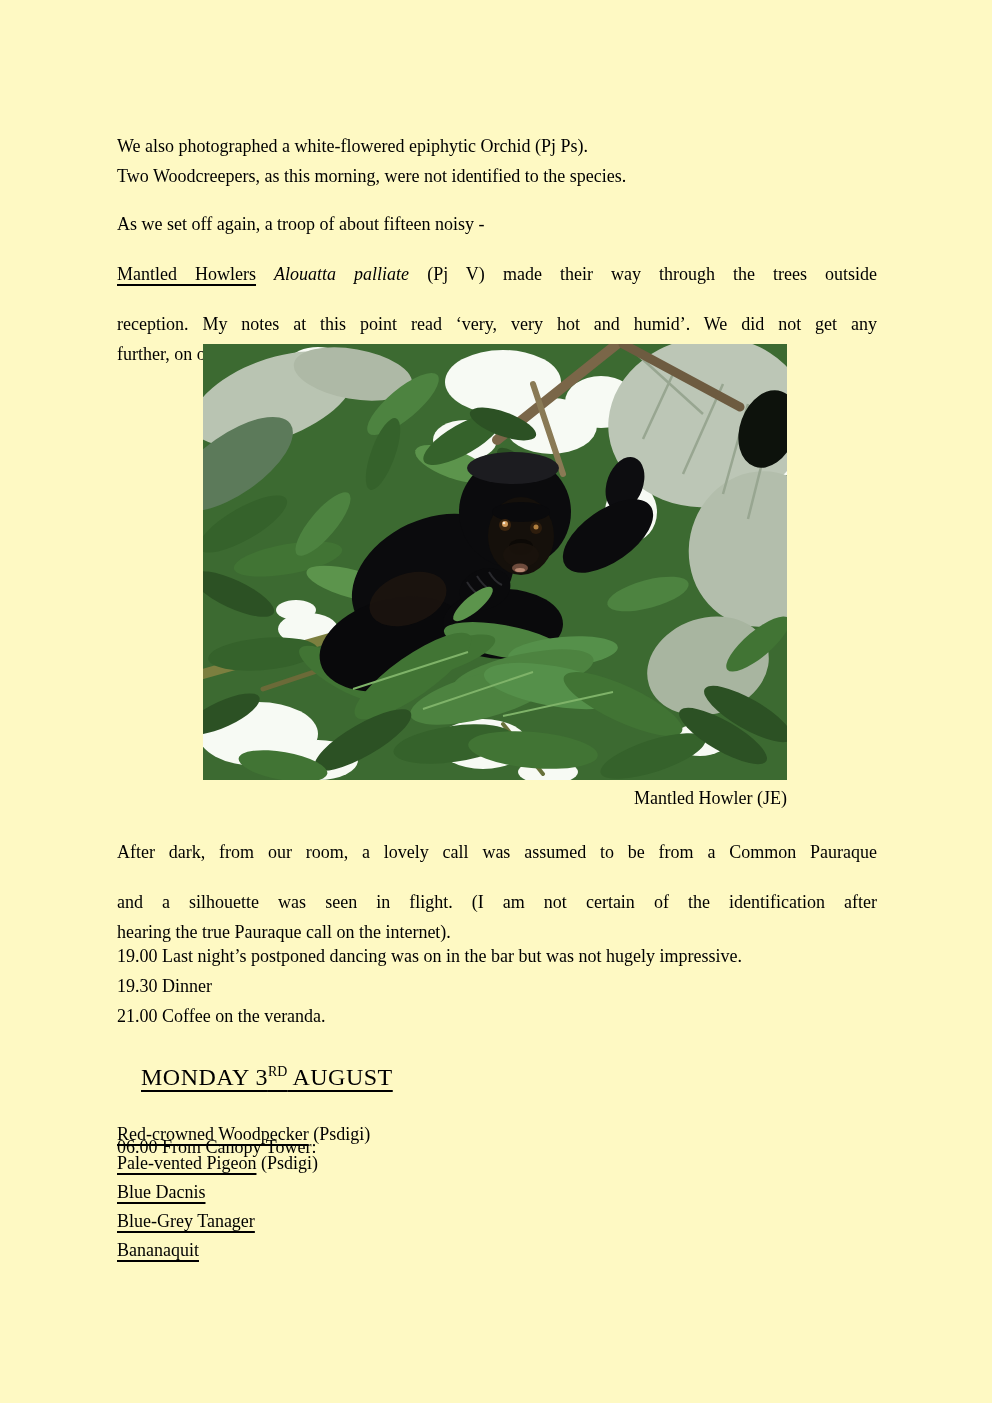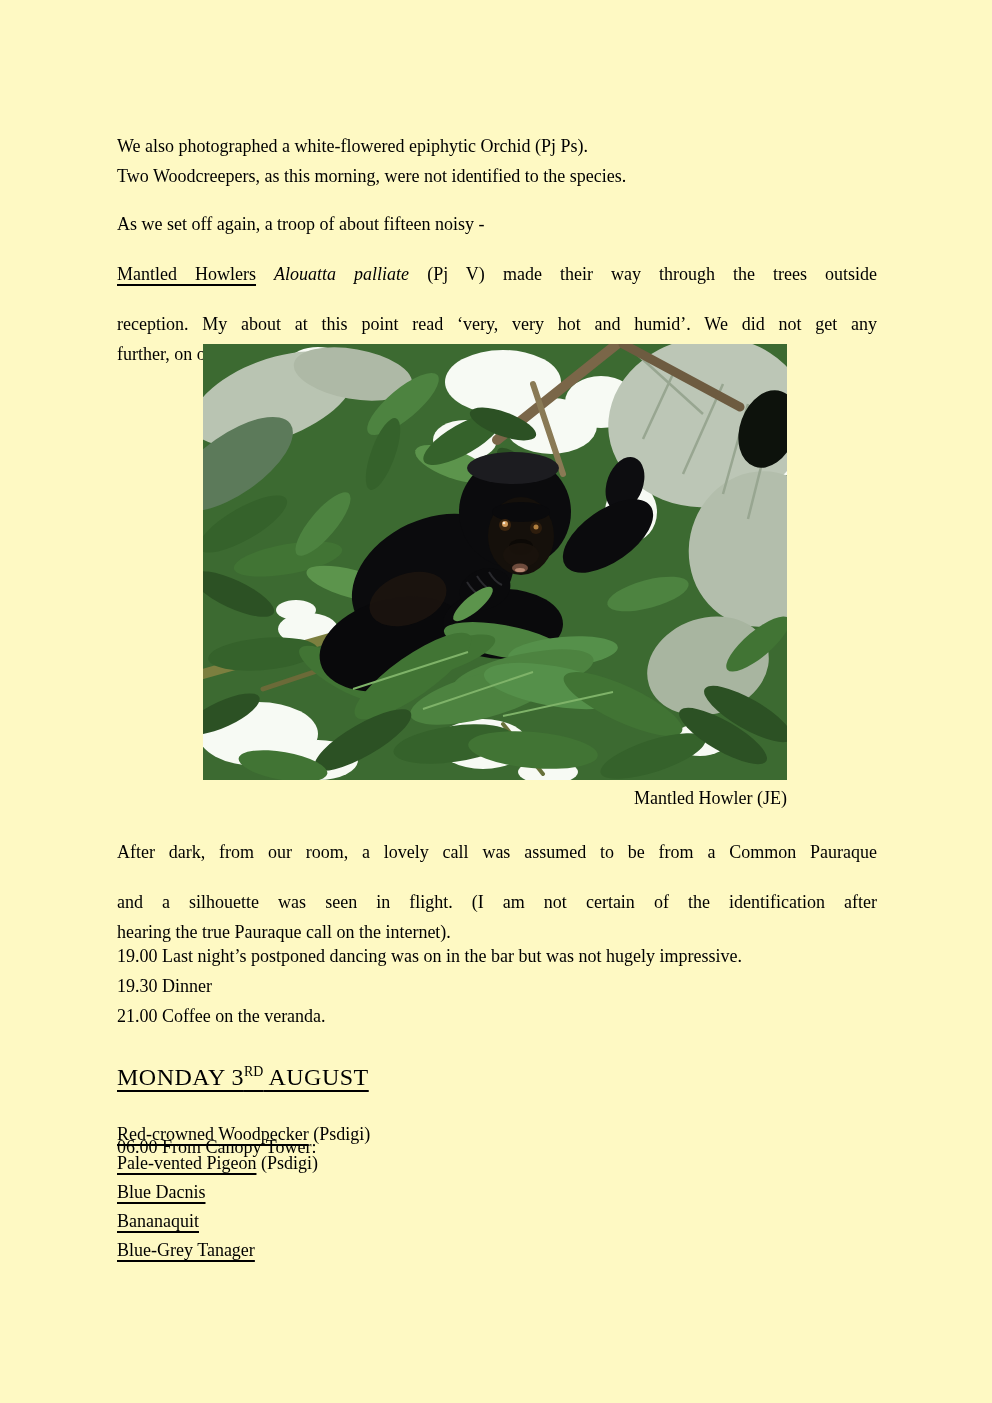--- a/index.html
+++ b/index.html
@@ -57,20 +57,21 @@
     top: 1054px;
     width: 760px;
     font-size: 24px;
     line-height: 36px;
     letter-spacing: 0.5px;
   }
   .heading .hu {
     text-decoration: underline;
     text-decoration-thickness: 2px;
     text-underline-offset: 5px;
+    margin-left: 24px;
   }
   .heading sup {
     font-size: 58%;
     vertical-align: super;
     letter-spacing: 0;
   }
   .subheading {
     position: absolute;
     left: 117px;
     top: 1088px;
@@ -98,21 +99,21 @@
     <div class="line">Two Woodcreepers, as this morning, were not identified to the species.</div>
   </div>
 
   <div class="block" style="top:209px">
     <div class="line">As we set off again, a troop of about fifteen noisy -</div>
     <div class="line just">
       <span class="u">Mantled Howlers</span>
       <span class="i">Alouatta palliate</span>
       <span>(Pj V) made their way through the trees outside</span>
     </div>
-    <div class="line just">reception. My about at this point read ‘very, very hot and humid’. We did not get any</div>
+    <div class="line just">reception. My notes at this point read ‘very, very hot and humid’. We did not get any</div>
     <div class="line">further, on our intended walk!</div>
   </div>
 
   <div class="photo-frame">
     <svg viewBox="0 0 584 436" preserveAspectRatio="none">
 
       <rect x="0" y="0" width="584" height="436" fill="#3c6a31"></rect>
 
       <g fill="#f7faf4">
         <ellipse cx="300" cy="38" rx="58" ry="32"></ellipse>
@@ -238,17 +239,17 @@
   <div class="heading">
     <span class="hu"><span>MONDAY 3</span><sup>RD</sup><span> AUGUST</span></span>
   </div>
 
   <div class="subheading">06.00 From Canopy Tower:</div>
 
   <div class="sightings">
     <div class="line"><span class="u">Red-crowned Woodpecker</span><span> (Psdigi)</span></div>
     <div class="line"><span class="u">Pale-vented Pigeon</span><span> (Psdigi)</span></div>
     <div class="line"><span class="u">Blue Dacnis</span><span></span></div>
+    <div class="line"><span class="u">Blue-Grey Tanager</span><span></span></div>
     <div class="line"><span class="u">Bananaquit</span><span></span></div>
-    <div class="line"><span class="u">Blue-Grey Tanager</span><span></span></div>
   </div>
 
 </div>
 
 </body></html>

